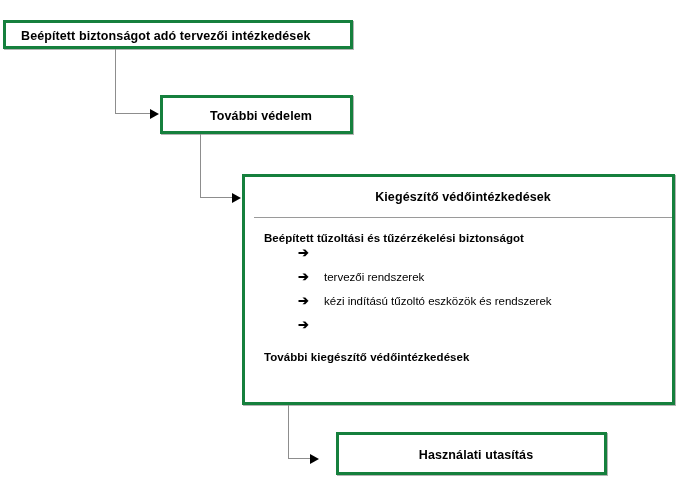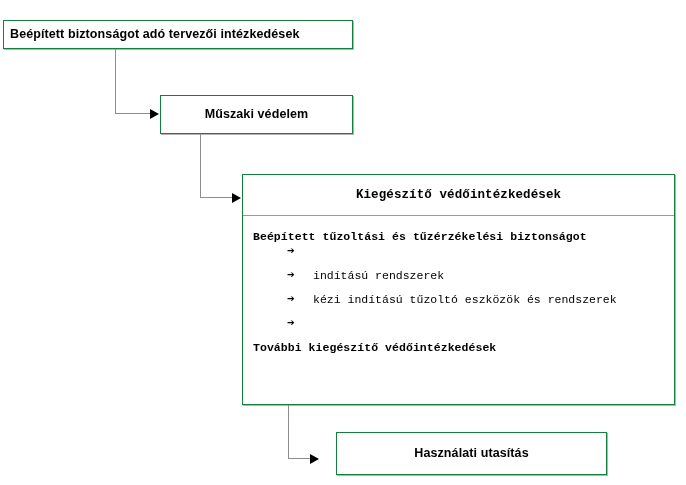--- a/index.html
+++ b/index.html
@@ -16,23 +16,24 @@
     width: 686px;
     height: 485px;
     background: #ffffff;
     overflow: hidden;
   }
 
   
   .box {
     position: absolute;
     background: #ffffff;
-    border: 1px solid #15803d;
+    border: 3px solid #15803d;
     box-sizing: border-box;
     box-shadow: 1px 1px 0 0 #b4b4b4;
+    padding-left: 9px;
   }
   .box-title {
     font-weight: bold;
     font-size: 12.5px;
     letter-spacing: 0.1px;
     text-align: center;
     white-space: nowrap;
   }
 
   
@@ -58,21 +59,20 @@
   #box-technical .box-title {
     line-height: 37px;
   }
 
   
   #box-supplementary {
     left: 242px;
     top: 174px;
     width: 433px;
     height: 231px;
-    font-family: Liberation Mono, monospace;
   }
   #box-supplementary .panel-header {
     height: 41px;
     border-bottom: 1px solid #9a9a9a;
     box-sizing: border-box;
   }
   #box-supplementary .panel-header .box-title {
     line-height: 40px;
   }
   .panel-body {
@@ -100,20 +100,21 @@
     font-weight: bold;
     font-size: 13px;
     line-height: 1;
     width: 26px;
     flex: 0 0 26px;
   }
   .bullet-text {
     white-space: nowrap;
   }
   .group-heading.second {
+    margin-top: 9px;
   }
 
   
   #box-manual {
     left: 336px;
     top: 432px;
     width: 271px;
     height: 43px;
   }
   #box-manual .box-title {
@@ -158,21 +159,21 @@
 
   <div class="box" id="box-root">
     <div class="box-title">Beépített biztonságot adó tervezői intézkedések</div>
   </div>
 
   <div class="conn conn-v" id="c1-v"></div>
   <div class="conn conn-h" id="c1-h"></div>
   <div class="arrow-head" id="c1-a"></div>
 
   <div class="box" id="box-technical">
-    <div class="box-title">Műszaki védelem</div>
+    <div class="box-title">További védelem</div>
   </div>
 
   <div class="conn conn-v" id="c2-v"></div>
   <div class="conn conn-h" id="c2-h"></div>
   <div class="arrow-head" id="c2-a"></div>
 
   <div class="box" id="box-supplementary">
 
     <div class="panel-header">
       <div class="box-title">Kiegészítő védőintézkedések</div>
@@ -181,21 +182,21 @@
     <div class="panel-body">
 
       <div class="group-heading">Beépített tűzoltási és tűzérzékelési biztonságot</div>
 
       <ul class="bullet-list">
         <li>
           <span class="bullet-arrow">➔</span>
         </li>
         <li>
           <span class="bullet-arrow">➔</span>
-          <span class="bullet-text">indítású rendszerek</span>
+          <span class="bullet-text">tervezői rendszerek</span>
         </li>
         <li>
           <span class="bullet-arrow">➔</span>
           <span class="bullet-text">kézi indítású tűzoltó eszközök és rendszerek</span>
         </li>
         <li>
           <span class="bullet-arrow">➔</span>
         </li>
       </ul>
 

